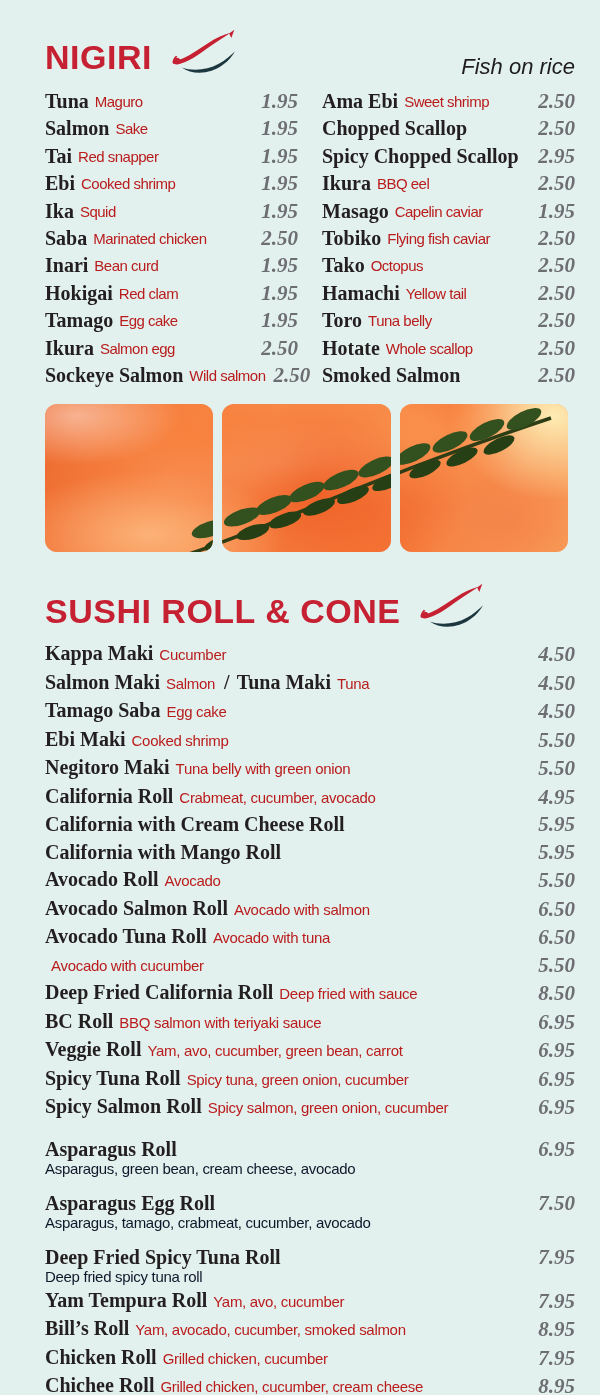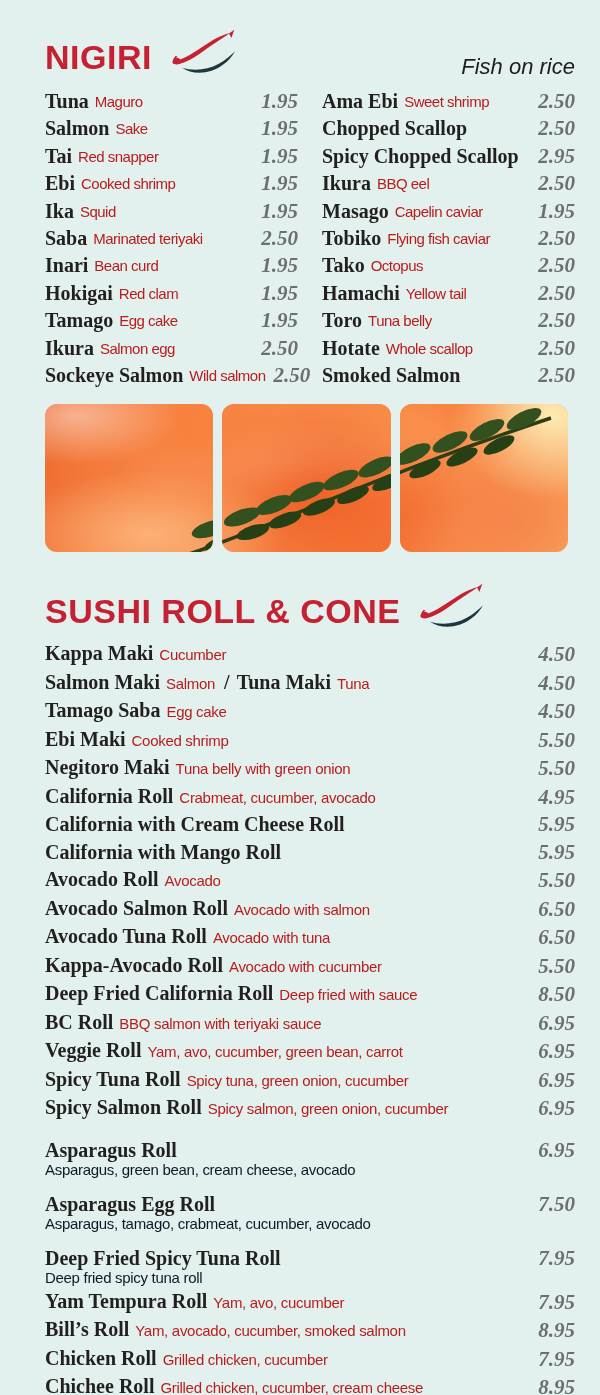--- a/index.html
+++ b/index.html
@@ -94,21 +94,21 @@
   </div>
 
   <div class="item-row">
     <span class="item-name">Ika</span>
     <span class="item-desc">Squid</span>
     <span class="item-price">1.95</span>
   </div>
 
   <div class="item-row">
     <span class="item-name">Saba</span>
-    <span class="item-desc">Marinated teriyaki</span>
+    <span class="item-desc">Marinated chicken</span>
     <span class="item-price">2.50</span>
   </div>
 
   <div class="item-row">
     <span class="item-name">Inari</span>
     <span class="item-desc">Bean curd</span>
     <span class="item-price">1.95</span>
   </div>
 
   <div class="item-row">
@@ -379,21 +379,20 @@
   <div class="item-row">
     <span class="name-wrap">
             <span class="item-name">Avocado Tuna Roll</span>
             <span class="item-desc">Avocado with tuna</span>
           </span>
     <span class="item-price">6.50</span>
   </div>
 
   <div class="item-row">
     <span class="name-wrap">
-            <span class="item-name">Kappa-Avocado Roll</span>
             <span class="item-desc">Avocado with cucumber</span>
           </span>
     <span class="item-price">5.50</span>
   </div>
 
   <div class="item-row">
     <span class="name-wrap">
             <span class="item-name">Deep Fried California Roll</span>
             <span class="item-desc">Deep fried with sauce</span>
           </span>

